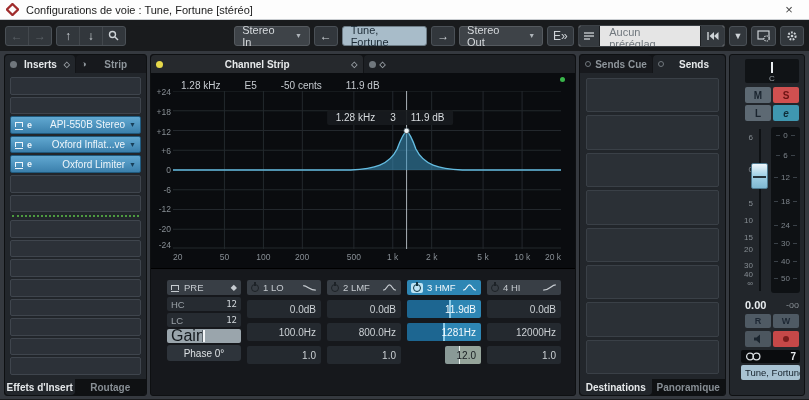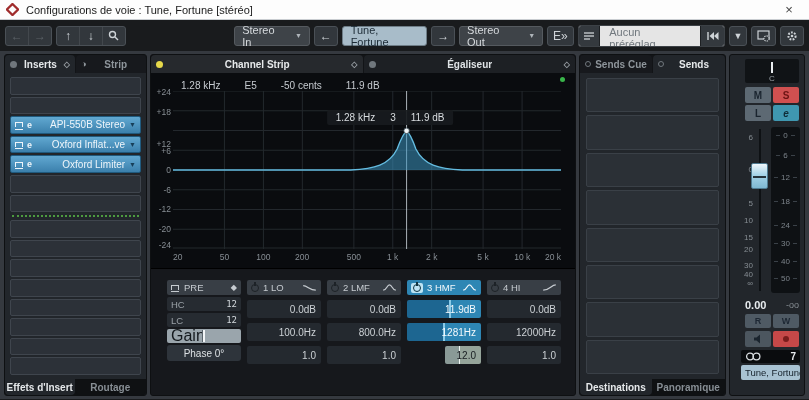--- a/index.html
+++ b/index.html
@@ -266,37 +266,36 @@
 
     <section class="panel center-panel">
       <div class="tabbar-top">
         <div class="tab center-active">
           <span class="dot yellow"></span>
           <span class="lbl">Channel Strip</span>
           <span class="diam">◇</span>
         </div>
         <div class="tab center-semi">
           <span class="dot"></span>
-          <span class="lbl">Égaliseur</span>
           <span class="diam">◇</span>
         </div>
       </div>
 
       <div class="eq-display">
         <div class="eq-readout">
           <span>1.28 kHz</span>
           <span>E5</span>
           <span>-50 cents</span>
           <span>11.9 dB</span>
         </div>
         <span class="gdot"></span>
         <div class="eq-yticks">
             <span class="ytick" style="top: -4px;">+24</span>
             <span class="ytick" style="top: 16px;">+18</span>
-            <span class="ytick" style="top: 48px;">+12</span>
+            <span class="ytick" style="top: 36px;">+12</span>
             <span class="ytick" style="top: 55px;">+6</span>
             <span class="ytick" style="top: 74px;">0</span>
             <span class="ytick" style="top: 94px;">-6</span>
             <span class="ytick" style="top: 113px;">-12</span>
             <span class="ytick" style="top: 133px;">-20</span>
             <span class="ytick" style="top: 149px;">-24</span>
           </div>
         <div class="eq-graph">
           <svg viewBox="0 0 393 158" preserveAspectRatio="none">
             <g stroke="#23282d" stroke-width="1">

